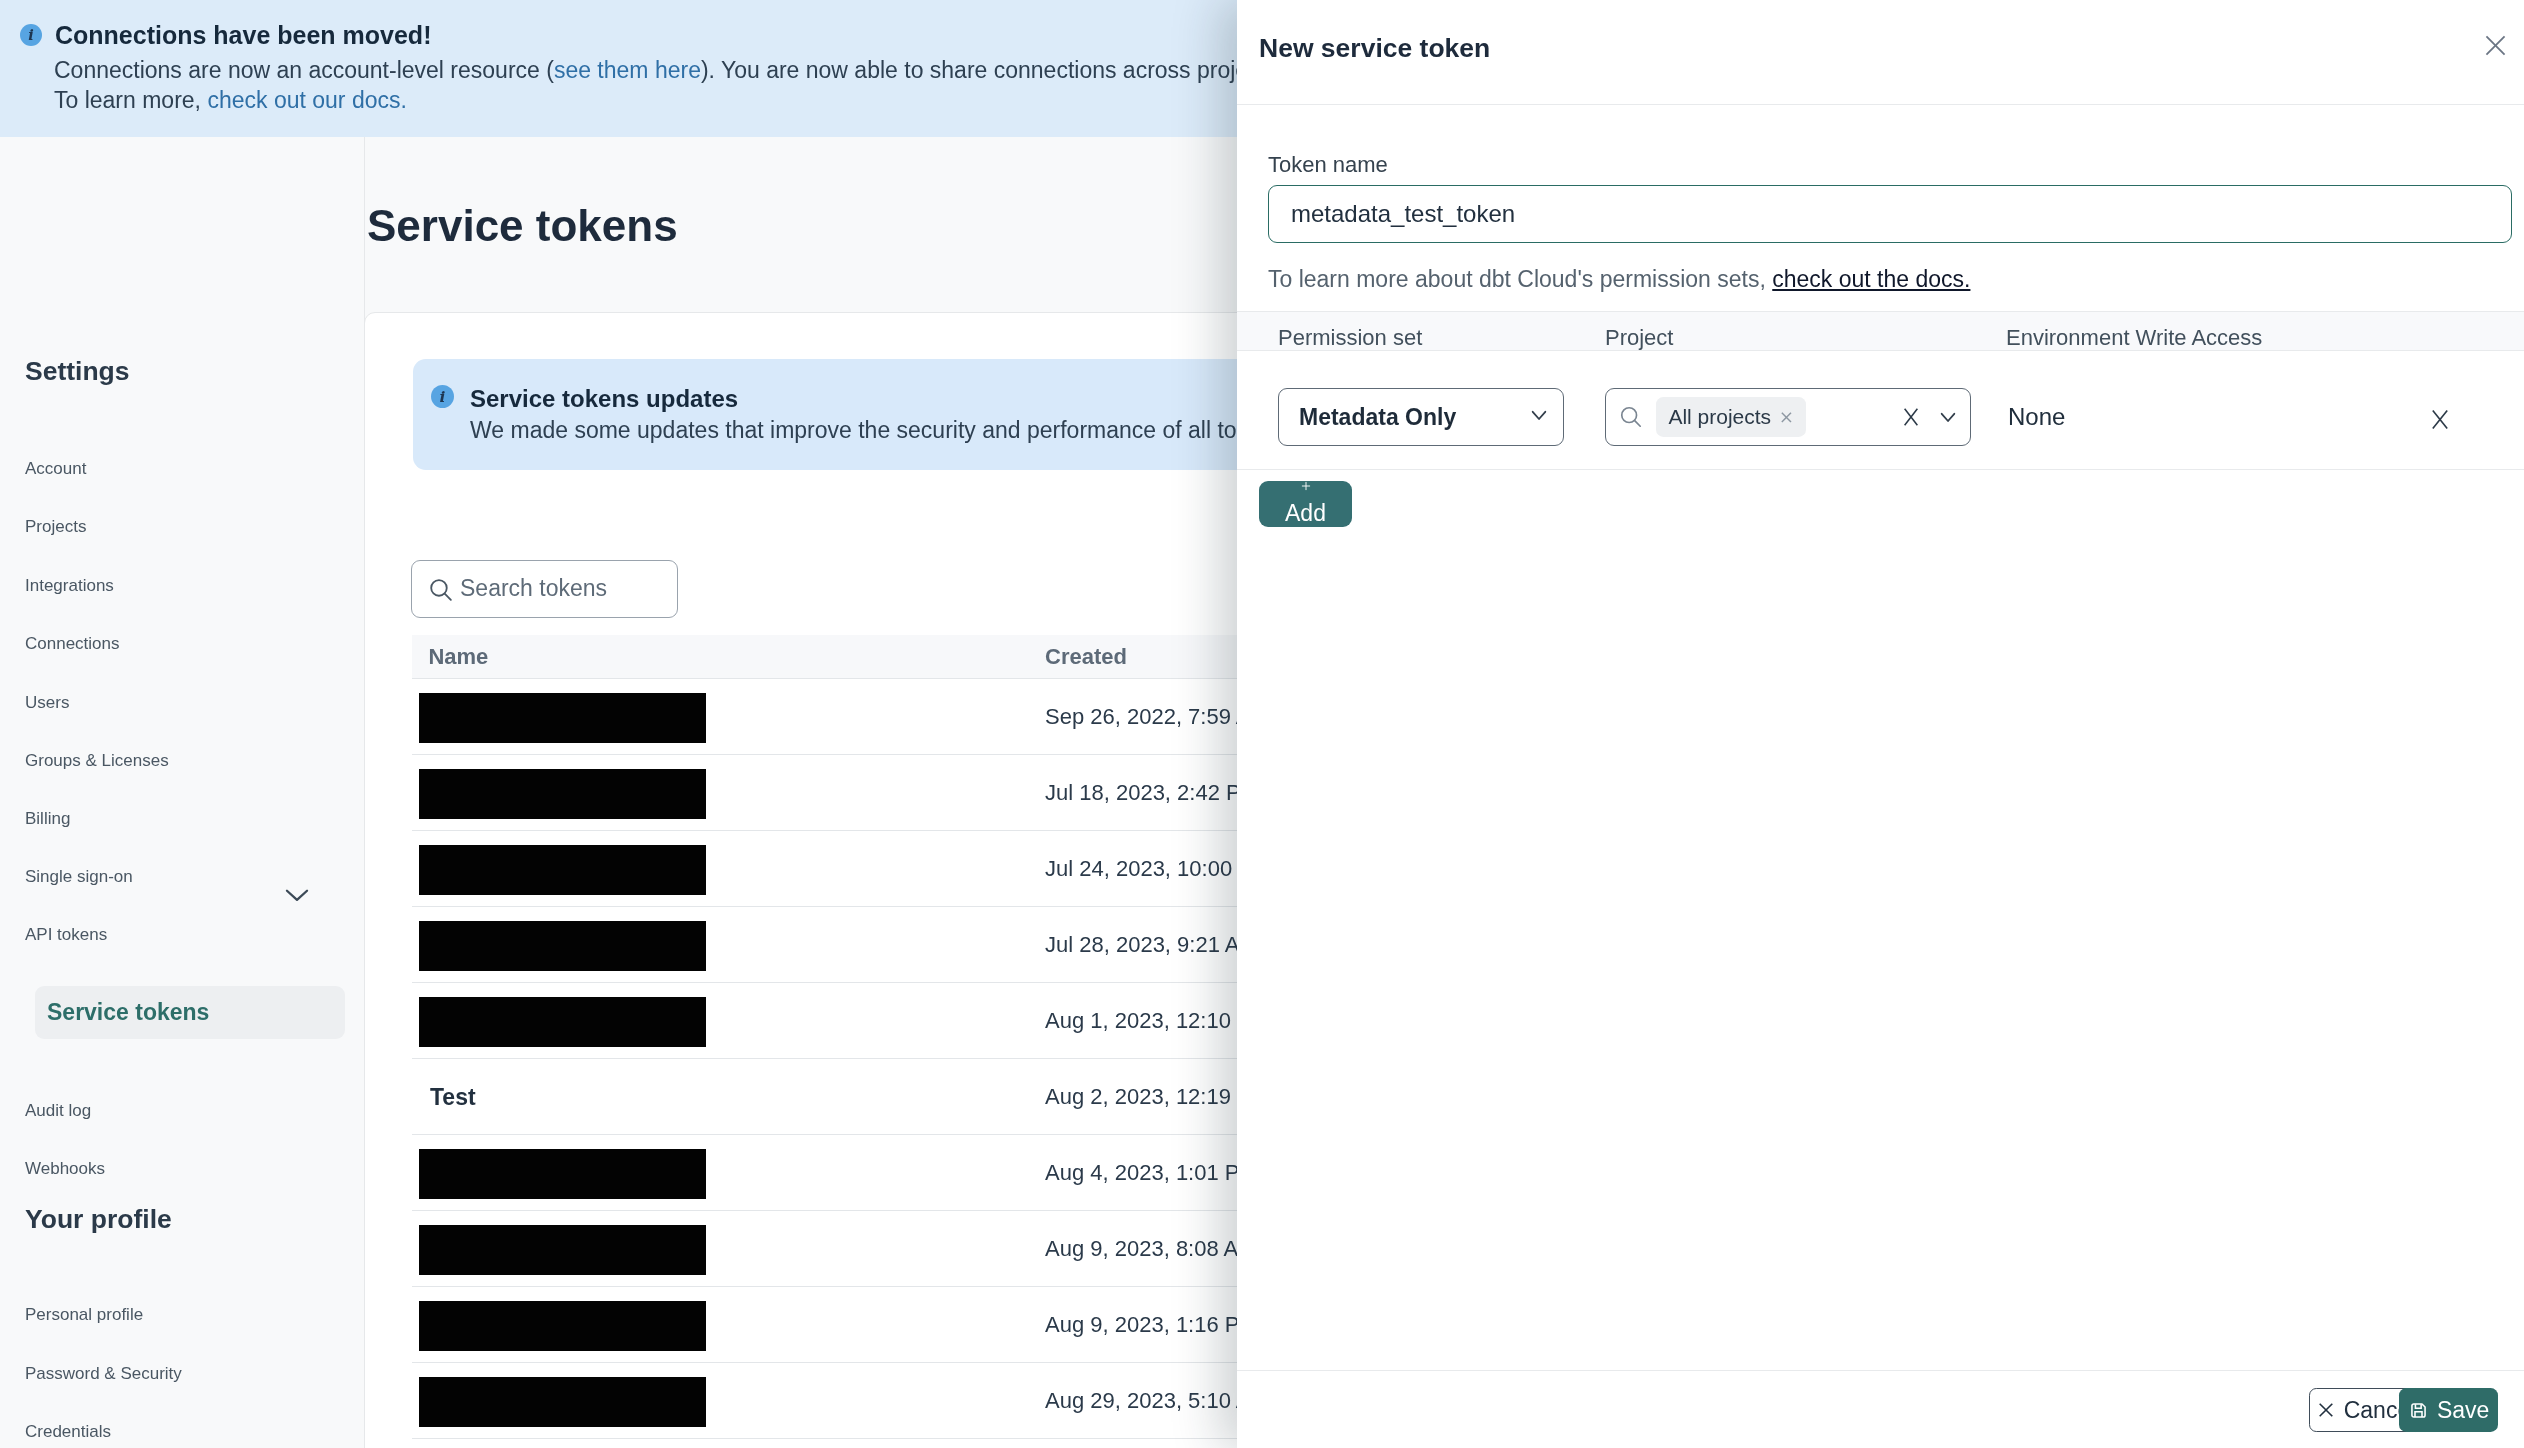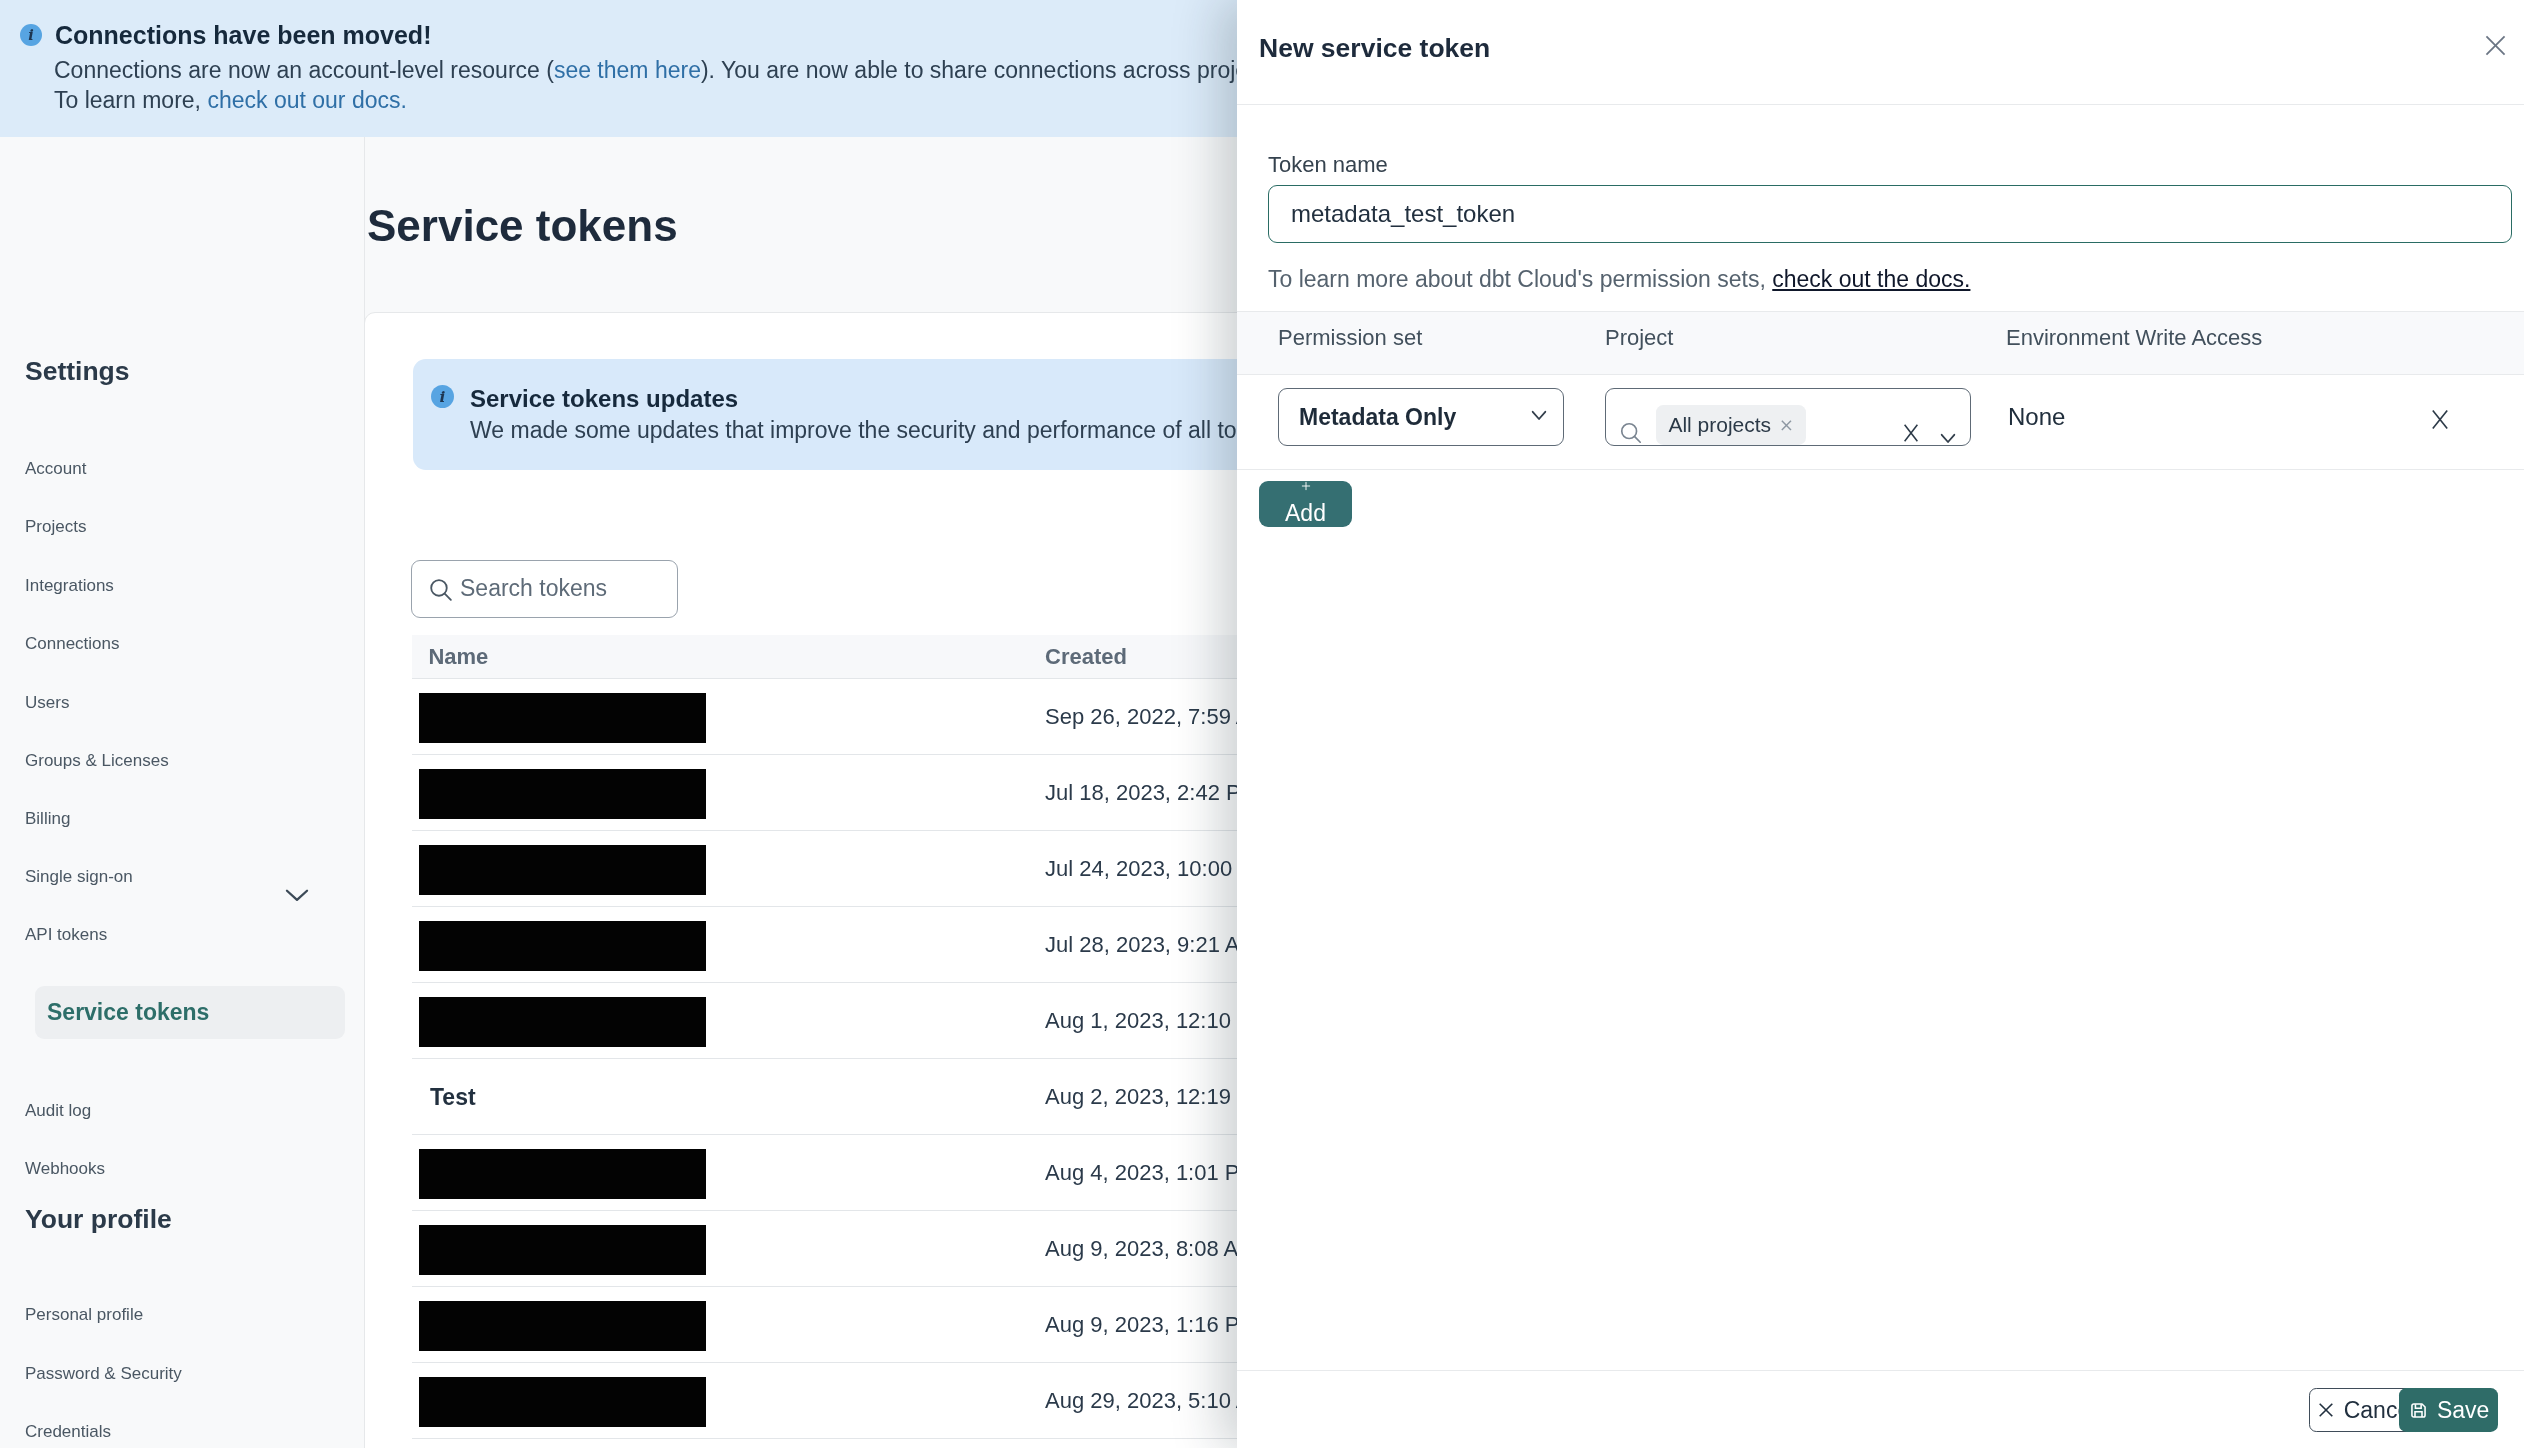--- a/index.html
+++ b/index.html
@@ -53,30 +53,30 @@
   .drawer { position:absolute; left:1237px; top:0; width:1288px; height:1449px; background:#ffffff; z-index:10;
     box-shadow:-16.4px 0 46px rgba(25,39,52,.22); }
   .drawer-title { position:absolute; left:22px; top:33px; font-size:26.5px; font-weight:700; color:#1e2b3c; }
   .drawer-close { position:absolute; left:1244px; top:31px; width:29px; height:29px; cursor:pointer; }
   .hdiv { position:absolute; left:0; width:1288px; height:0; border-top:0.9px solid #e8eaec; }
   .field-label { position:absolute; left:31px; top:152px; font-size:22px; font-weight:500; color:#35424e; }
   .token-input { position:absolute; left:31px; top:185px; width:1244px; height:58px; border:1.8px solid #2a6c64;
     border-radius:9px; outline:none; padding:0 22px; font-family:"Liberation Sans", sans-serif; font-size:24px; color:#22303f; }
   .docs-line { position:absolute; left:31px; top:266px; font-size:23px; color:#55626e; white-space:nowrap; }
   .teal-link { color:#0f172a; text-decoration:underline; cursor:pointer;margin-top:24px; }
-  .grid-band { position:absolute; left:0px; top:311px; width:1288px; height:64px; background:#f8f9fb;
+  .grid-band { position:absolute; left:0px; top:311px; width:1288px; height:40px; background:#f8f9fb;
     border-top:0.9px solid #e8eaec; border-bottom:0.9px solid #e8eaec; }
   .grid-label { position:absolute; top:0; line-height:52px; font-size:22px; font-weight:500; color:#42505c; white-space:nowrap; }
   .gl-permission { left:41px; } .gl-project { left:368px; } .gl-env { left:769px; }
   .select-box { position:absolute; left:41px; top:388px; width:286px; height:58px; border:1.4px solid #5e6a76;
     border-radius:9px; background:#fff; cursor:pointer; }
   .select-box .sel-text { position:absolute; left:20px; line-height:56px; font-size:23px; font-weight:700; color:#1e2b39; }
   .select-box .chev { position:absolute; right:14.6px; top:20px; }
   .multi-box { position:absolute; left:368px; top:388px; width:366px; height:58px; border:1.4px solid #5e6a76;
-    border-radius:9px; background:#fff; display:flex; align-items:flex-end; padding:0 12.8px; cursor:text; }
+    border-radius:9px; background:#fff; display:flex; align-items:center; padding:0 12.8px; cursor:text; }
   .multi-box .chip { display:flex; align-items:center; gap:9px; margin-left:12.8px; height:40px; padding:0 12.8px;
     background:#eef0f2; border-radius:7.3px; font-size:21px; color:#2b3947; white-space:nowrap; }
   .multi-box .spacer { flex:1; }
   .none-val { position:absolute; left:771px; top:388px; line-height:58px; font-size:24px; color:#202e3c; }
   .row-x { position:absolute; left:1191px; top:406px; width:24px; height:24px; cursor:pointer; }
   .add-btn { position:absolute; left:22px; top:481px; width:93px; height:46px; background:#356f72; border:none;
     border-radius:9px; color:#fff; font-family:"Liberation Sans", sans-serif; font-size:23px;
     display:flex; align-items:center; justify-content:center; gap:9px; cursor:pointer;flex-direction:column; }
   .footer-div { top:1370px; }
   .cancel-btn { position:absolute; left:1036px; top:1388px; width:114px; height:44px; background:#fff;

